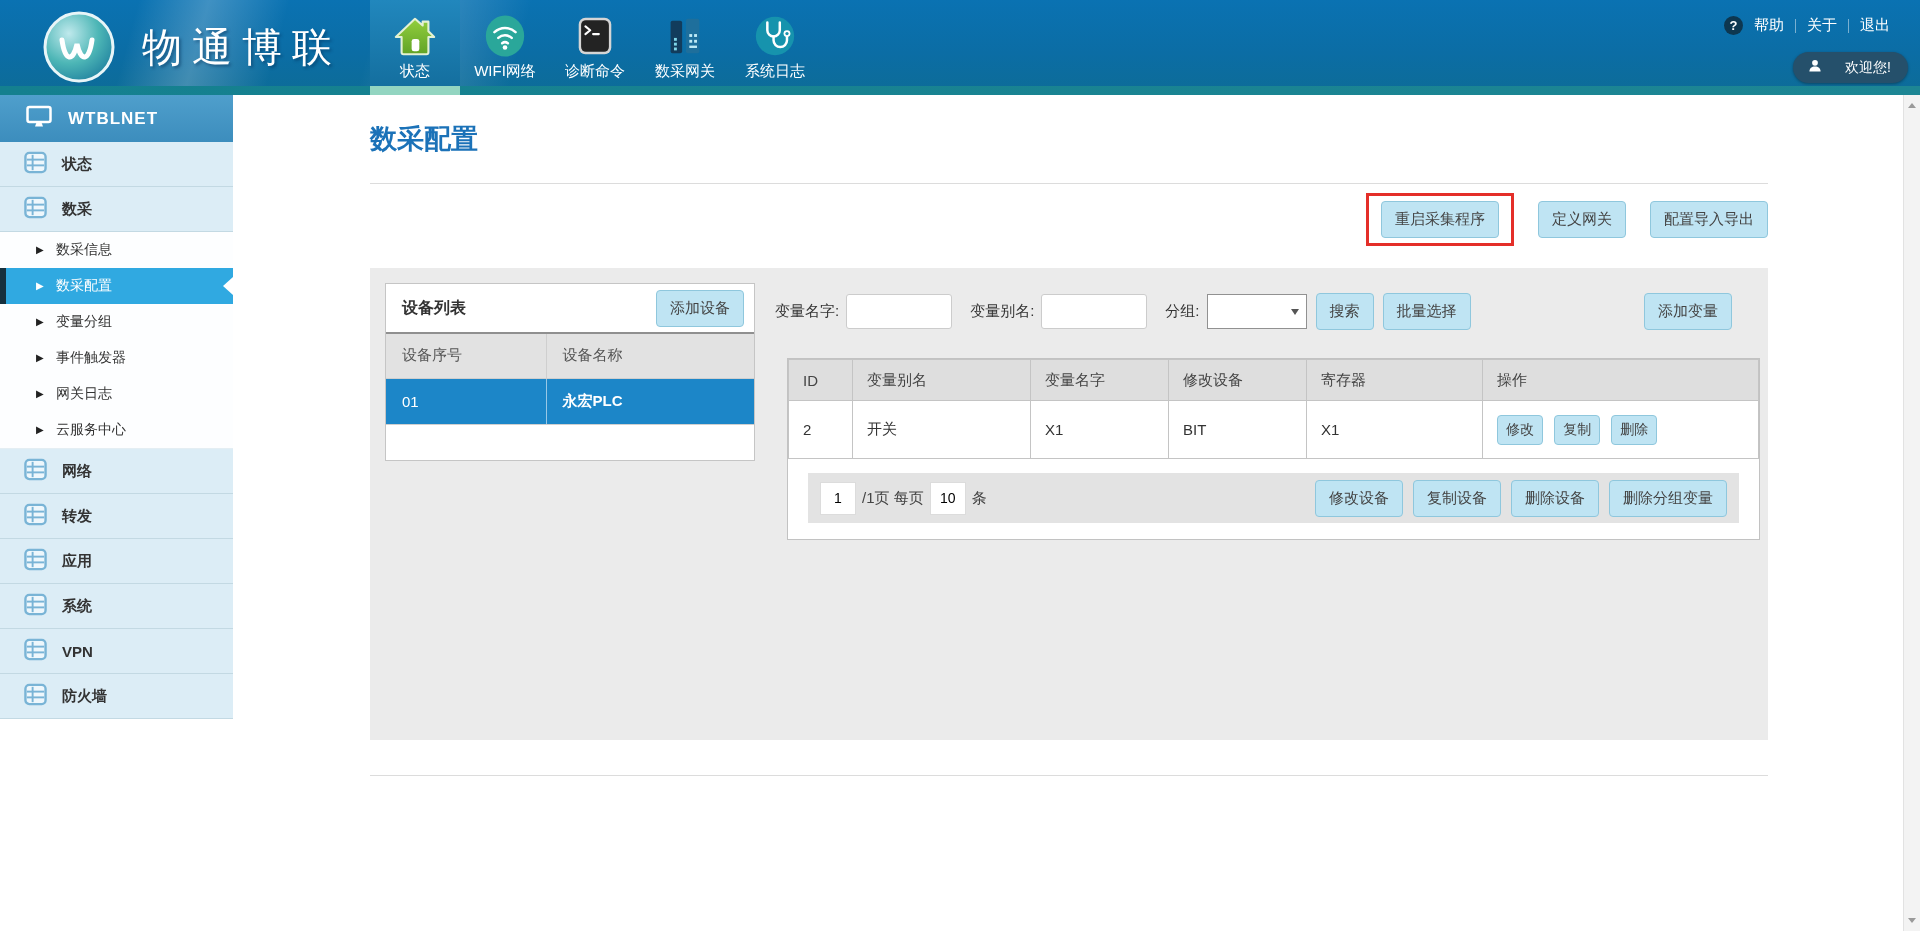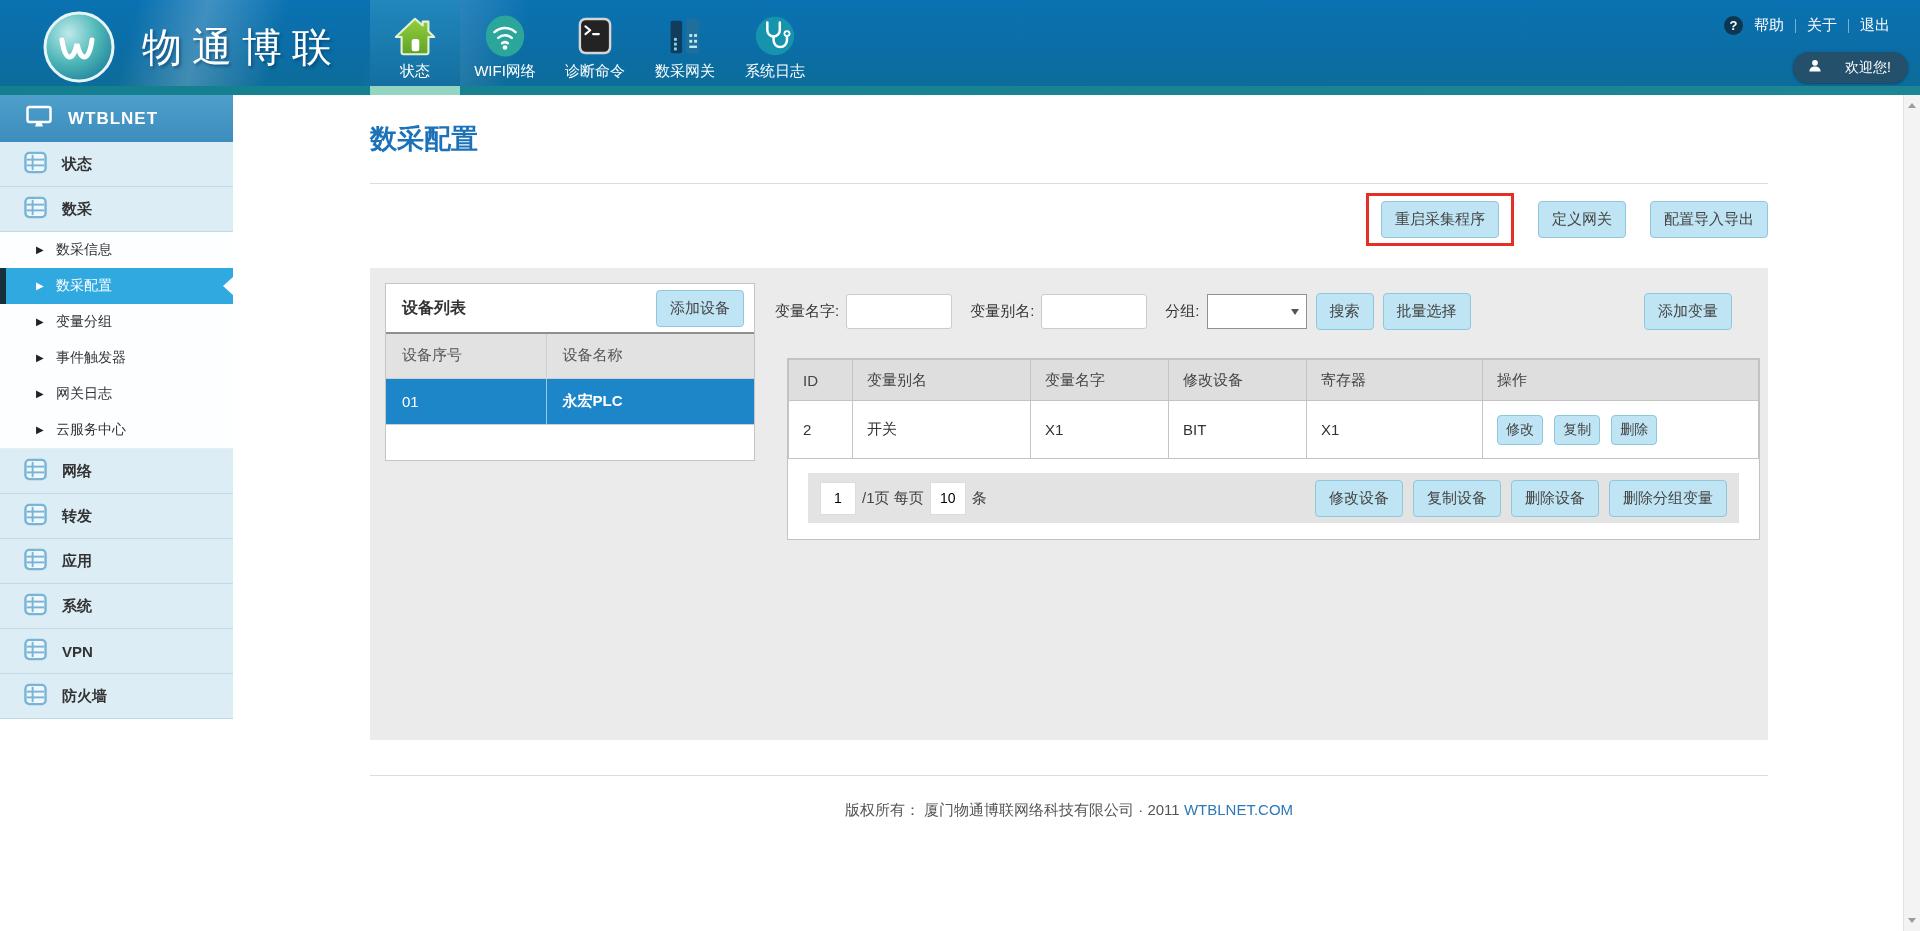--- a/index.html
+++ b/index.html
@@ -508,24 +508,20 @@
             <button class="btn">复制设备</button>
             <button class="btn">删除设备</button>
             <button class="btn">删除分组变量</button>
           </div>
         </div>
       </div>
 
     </div>
 
     <div class="rule rule-bottom"></div>
-    <div class="footer-text">
-      <span>版权所有： 厦门物通博联网络科技有限公司 · 2011</span>
-      <span class="footer-link">WTBLNET.COM</span>
-    </div>
   </div>
 
   <div class="scrollbar">
     <div class="sb-arrow sb-up">
         <i></i>
       </div>
     <div class="sb-arrow sb-down">
         <i></i>
       </div>
   </div>

